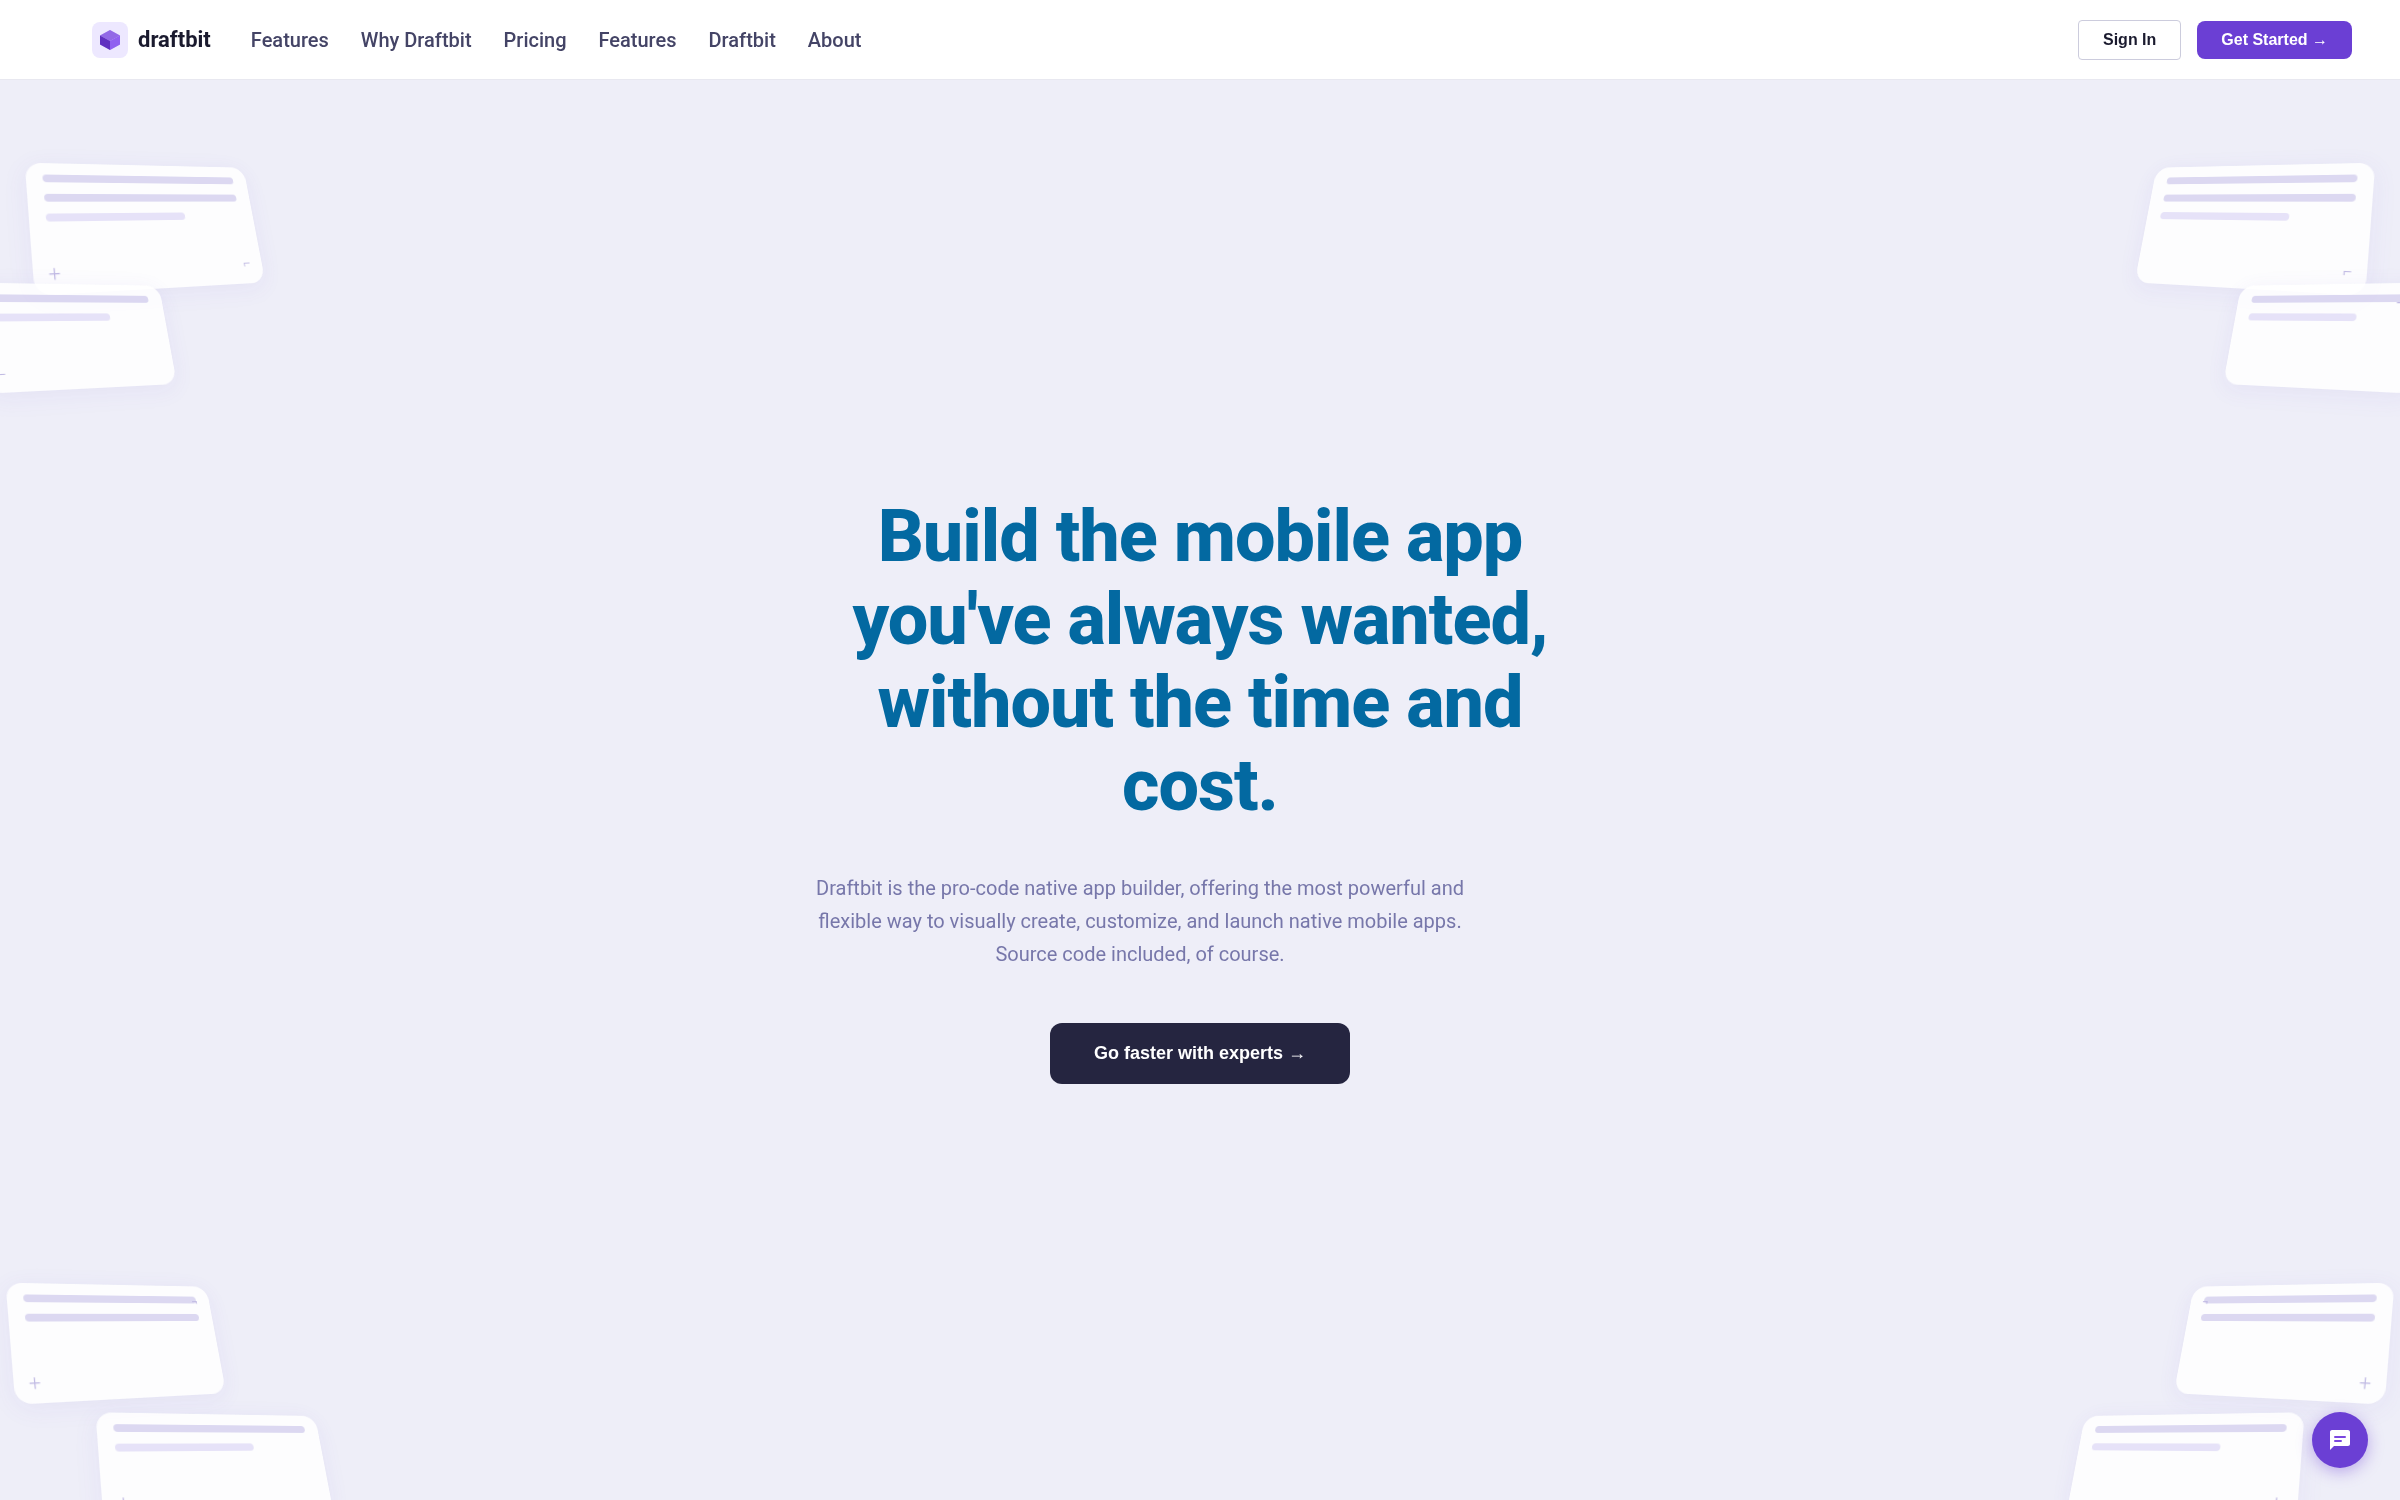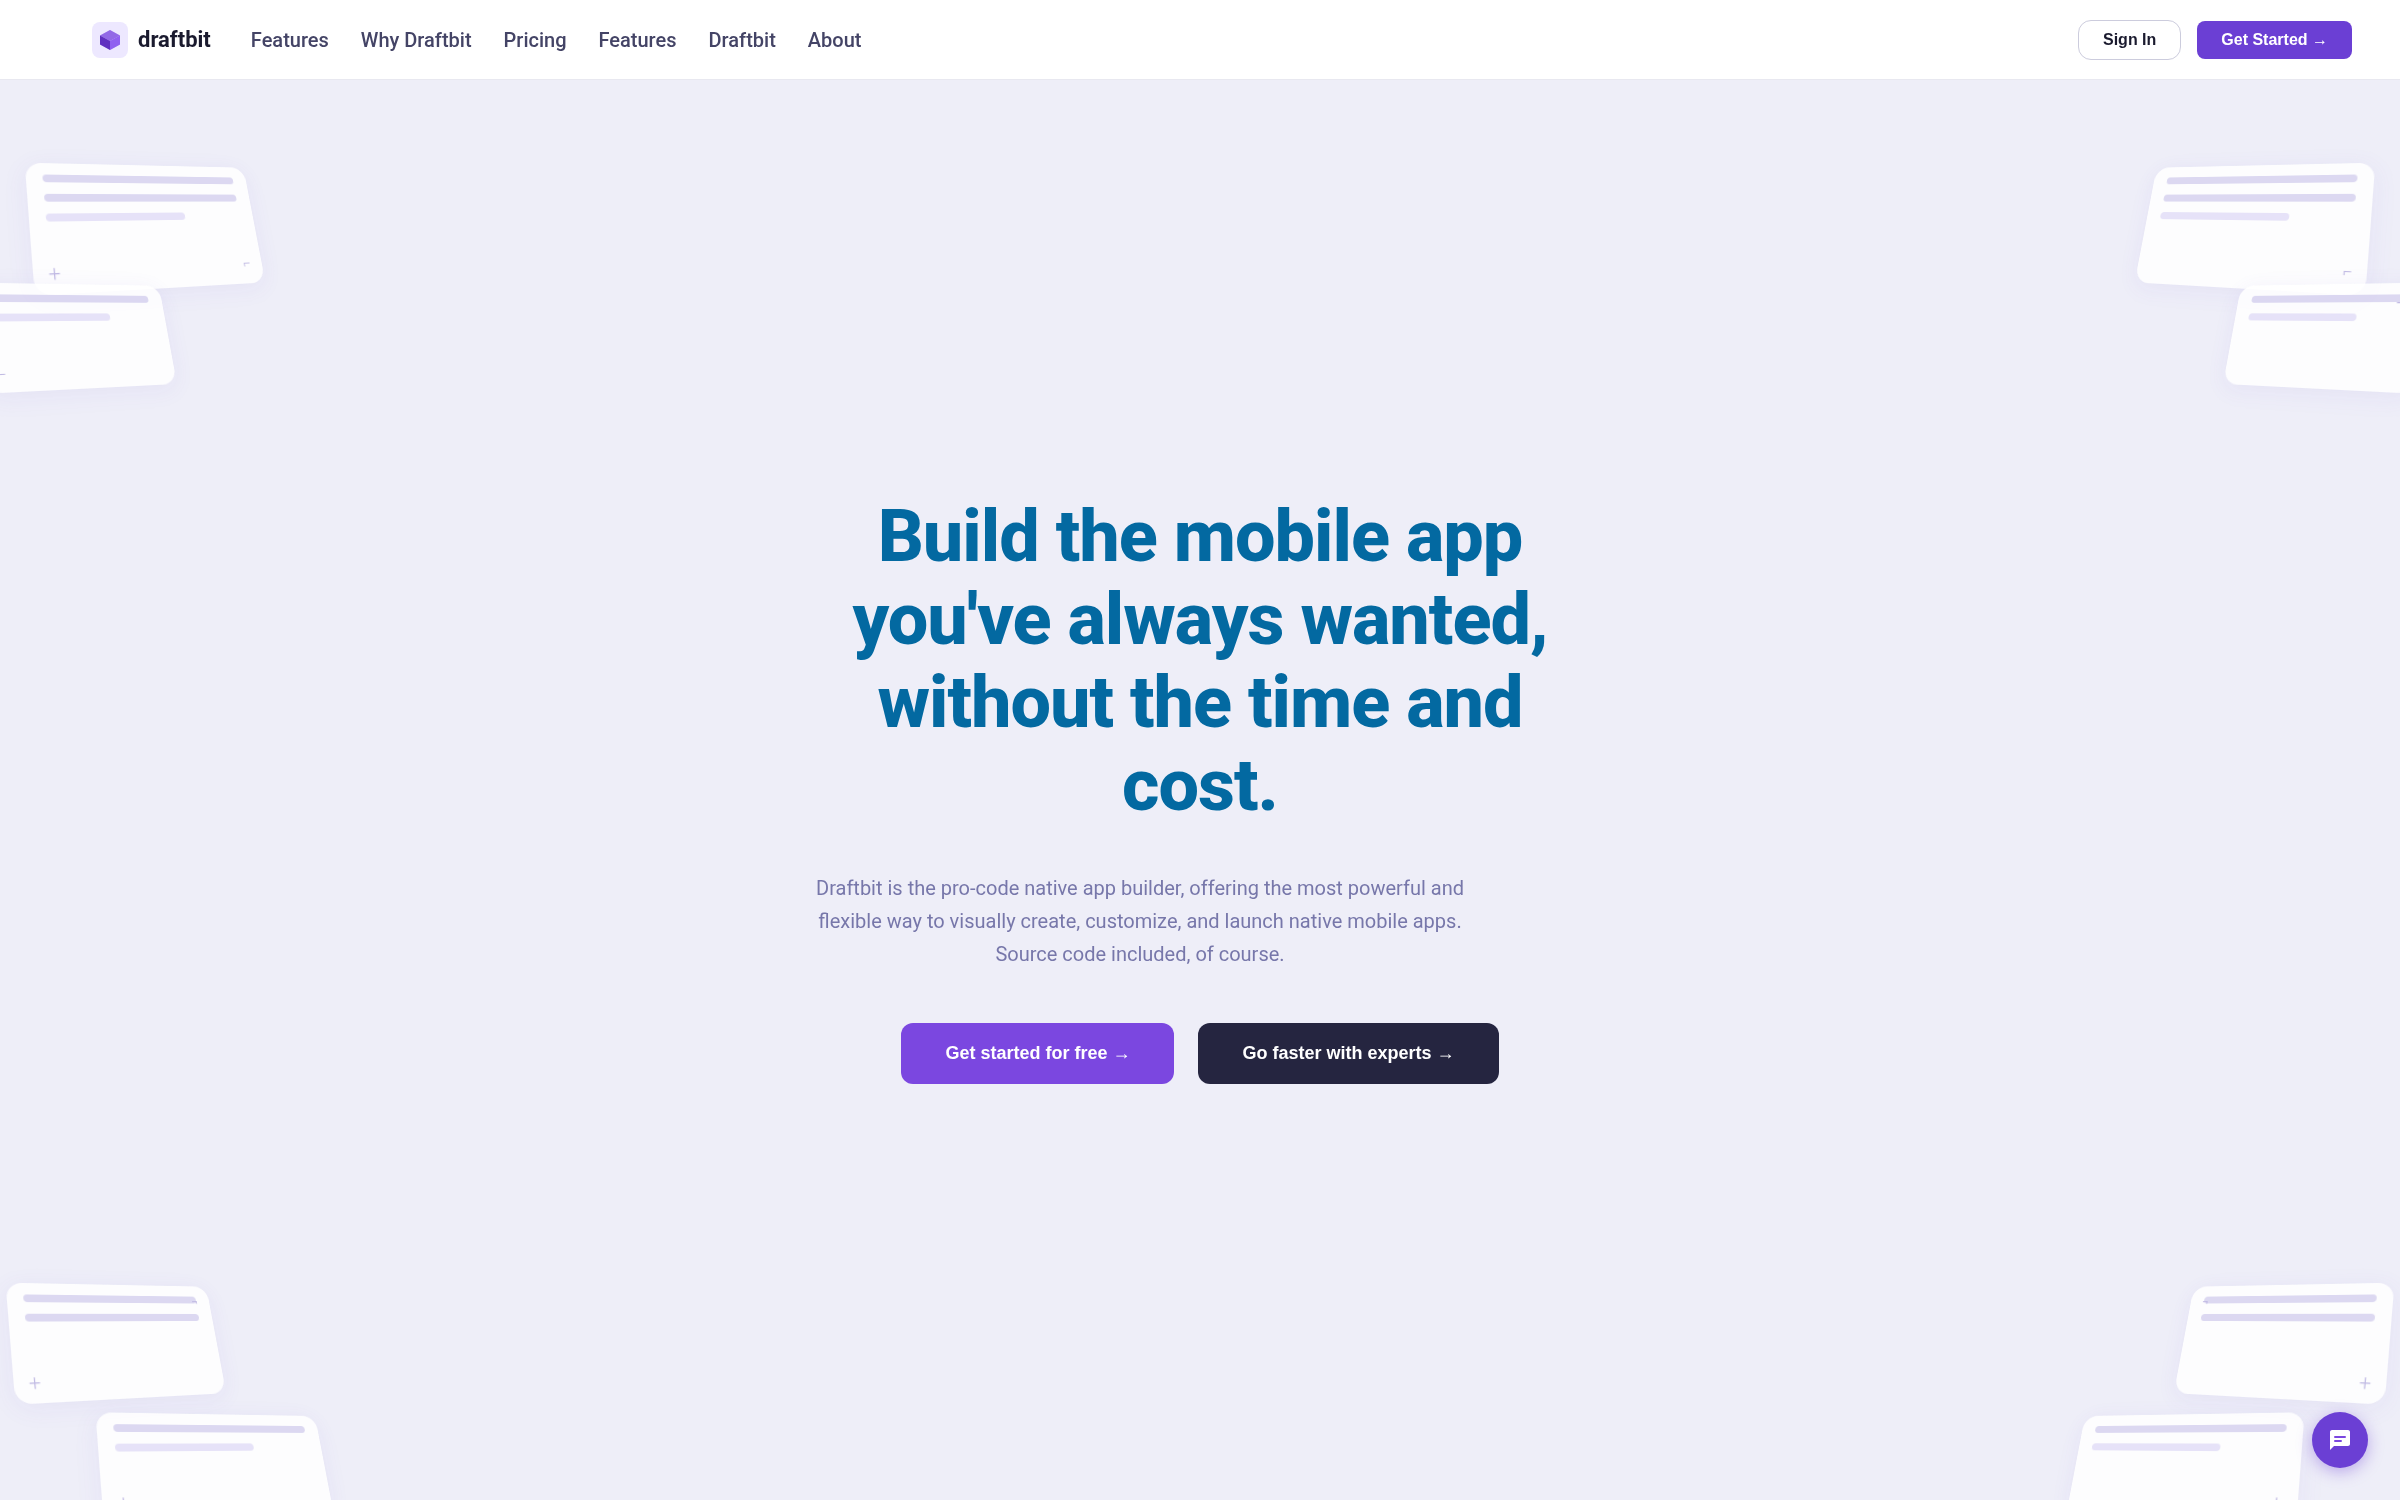--- a/index.html
+++ b/index.html
@@ -69,21 +69,21 @@
 
     .navbar-right {
       display: flex;
       align-items: center;
       gap: 16px;
     }
 
     .btn-signin {
       padding: 10px 24px;
       border: 1.5px solid #ccccdd;
-      border-radius: 13px;
+      border-radius: 4px;
       background: #ffffff;
       color: #1a1a2e;
       font-size: 16px;
       font-weight: 600;
       cursor: pointer;
     }
 
     .btn-get-started-nav {
       padding: 10px 24px;
       border: none;
@@ -376,21 +376,20 @@
     <div class="card-line"></div>
     <div class="card-line-short"></div>
     <span class="card-plus" style="bottom:10px; right:14px;">+</span>
   </div>
 
   <div class="hero-content">
     <h1 class="hero-title">Build the mobile app you've always wanted, without the time and cost.</h1>
     <p class="hero-subtitle">Draftbit is the pro-code native app builder, offering the most powerful and flexible way to visually create, customize, and launch native mobile apps. Source code included, of course.</p>
 
     <div class="hero-buttons">
-      <button class="btn-primary">Get started for free →</button>
       <button class="btn-secondary">Go faster with experts →</button>
     </div>
   </div>
 </section>
 
 <div class="chat-bubble">
   <svg width="24" height="24" viewBox="0 0 24 24" fill="none" xmlns="http://www.w3.org/2000/svg">
     <path d="M20 2H4C2.9 2 2 2.9 2 4V22L6 18H20C21.1 18 22 17.1 22 16V4C22 2.9 21.1 2 20 2Z" fill="white"></path>
     <path d="M7 9H17M7 13H13" stroke="#7b47e0" stroke-width="2" stroke-linecap="round"></path>
   </svg>

